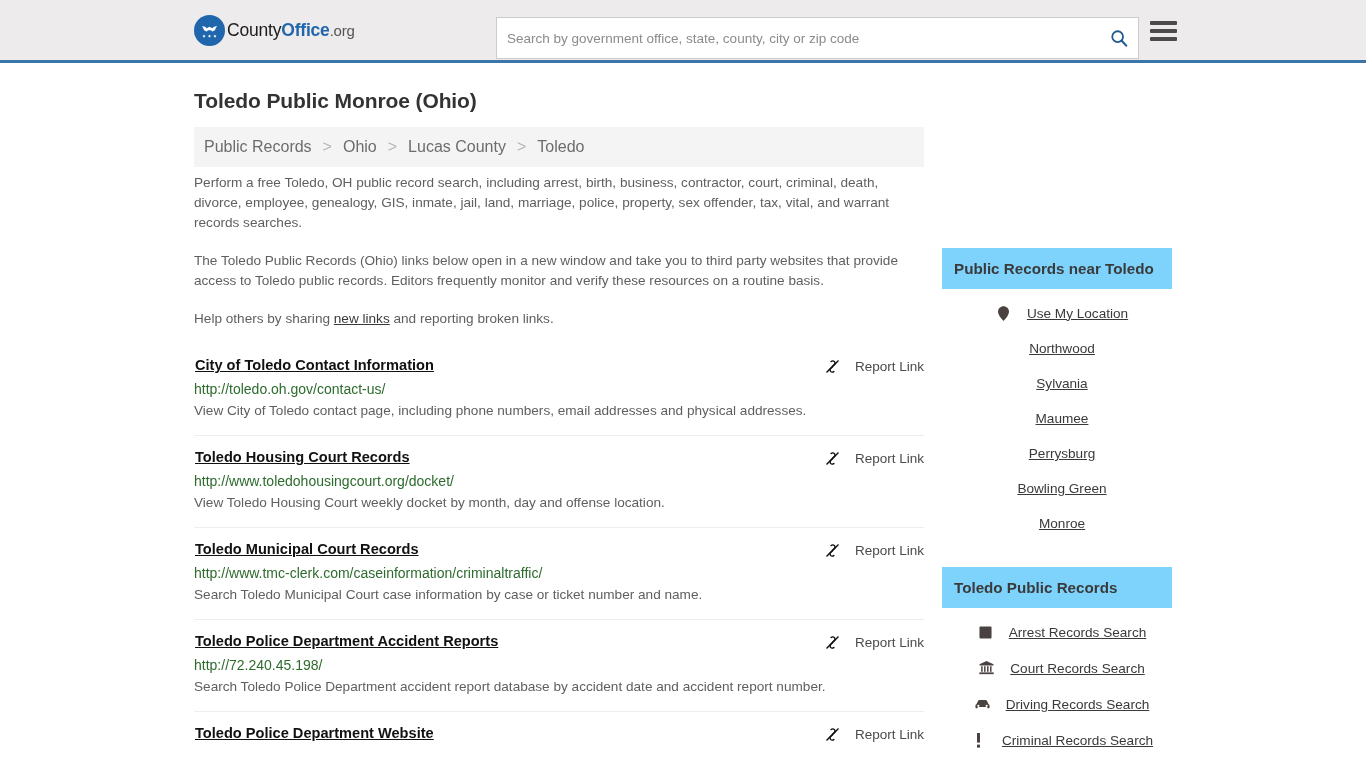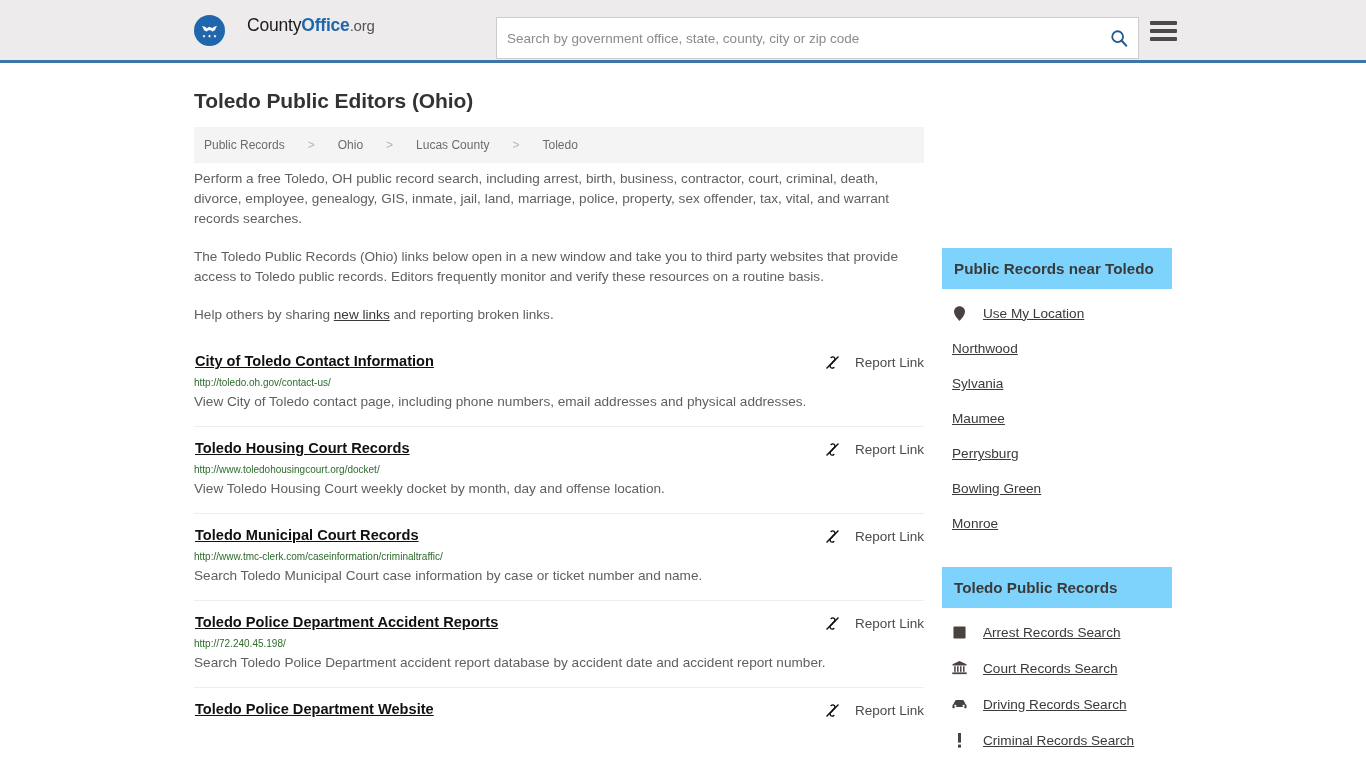--- a/index.html
+++ b/index.html
@@ -16,24 +16,24 @@
   .site-header {
     height: 63px;
     background: #edebeb;
     border-bottom: 3px solid #3c75a8;
     display: flex;
     align-items: center;
     position: relative;
   }
   .brand {
     display: flex;
-    align-items: flex-start;
+    align-items: center;
     margin-left: 194px;
     text-decoration: none;
-    gap: 22px;
+    gap: 2px;
   }
   .brand-mark {
     width: 31px; height: 31px;
     border-radius: 50%;
     background: #1f66ad;
     display: flex;
     flex-direction: column;
     align-items: center;
     justify-content: center;
     flex: none;
@@ -113,26 +113,26 @@
     font-weight: bold;
     color: #333;
     margin: 26px 0 14px 0;
     letter-spacing: -0.1px;
   }
 
   
   .breadcrumb {
     background: #f4f4f4;
     padding: 11px 10px;
-    font-size: 12px;
+    font-size: 16px;
     color: #8a8a8a;
     display: flex;
     align-items: flex-end;
     flex-wrap: wrap;
-    gap: 16px;
+    gap: 4px;
   }
   .breadcrumb a {
     color: #6c6c6c;
     text-decoration: none;
   }
   .breadcrumb .sep { margin: 0 7px; color: #b5b5b5; }
   .breadcrumb .current { color: #6c6c6c; }
 
   
   .intro p {
@@ -176,21 +176,21 @@
     cursor: pointer;
     flex: none;
     margin-top: 1px;
   }
   .report-link-label {
     font-size: 13.5px;
     color: #4b4b4b;
     white-space: nowrap;
   }
   .result-url {
-    font-size: 10px;
+    font-size: 14px;
     color: #2d6b2d;
     margin-top: 6px;
     word-break: break-all;
   }
   .result-desc {
     font-size: 13.6px;
     line-height: 20px;
     color: #5f5f5f;
     margin-top: 4px;
   }
@@ -205,20 +205,21 @@
     font-weight: bold;
     color: #3a3a3a;
   }
   .side-list { padding: 6px 0 0 0; }
   .side-item {
     display: flex;
     align-items: center;
     gap: 16px;
     padding: 10px 0 10px 10px;
     cursor: pointer;
+    justify-content: center;
   }
   .side-item-label {
     font-size: 13.6px;
     color: #3a3a3a;
     text-decoration: underline;
   }
   .side-icon {
     width: 15px; height: 16px;
     display: flex; align-items: center; justify-content: center;
     flex: none;
@@ -254,21 +255,21 @@
   </div>
 
   <button class="menu-btn">
     <span></span>
     <span></span>
     <span></span>
   </button>
 </header>
 
 <div class="page">
-  <h1 class="page-title">Toledo Public Editors (Ohio)</h1>
+  <h1 class="page-title">Toledo Public Monroe (Ohio)</h1>
 
   <div class="columns">
 
     <div class="main-col">
 
       <nav class="breadcrumb">
         <a href="#">Public Records</a>
         <span class="sep">&gt;</span>
         <a href="#">Ohio</a>
         <span class="sep">&gt;</span>

